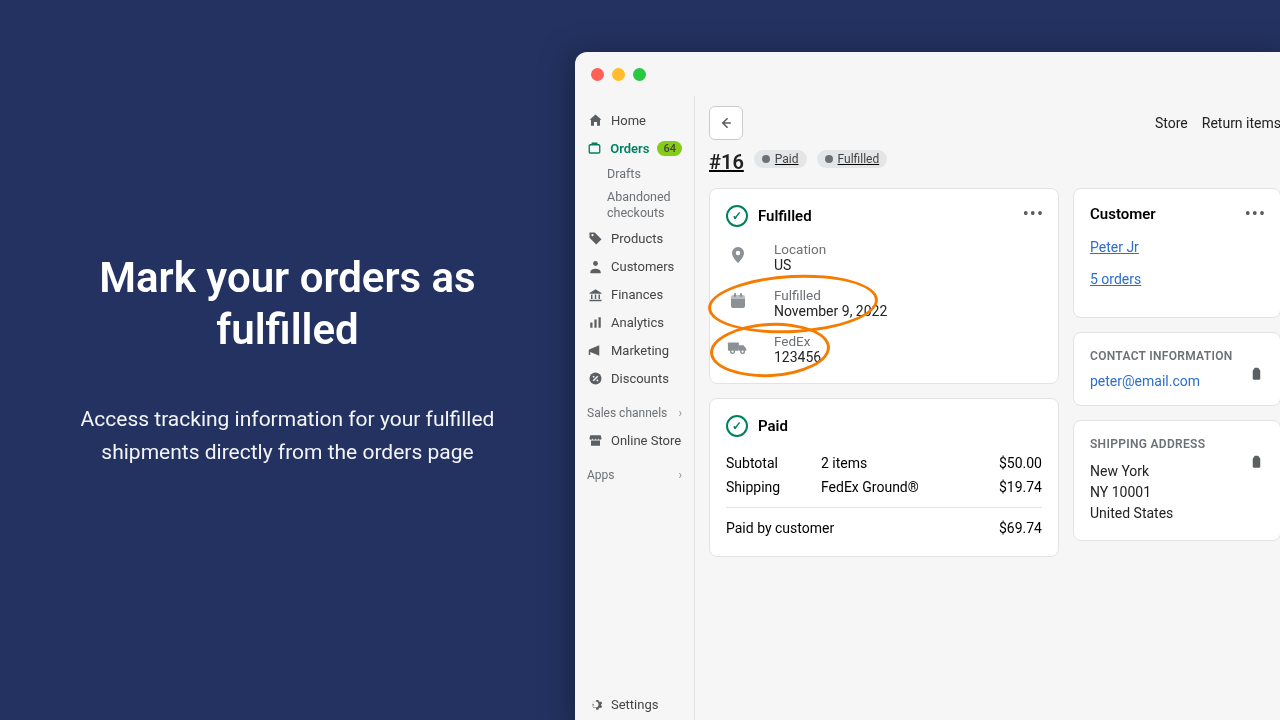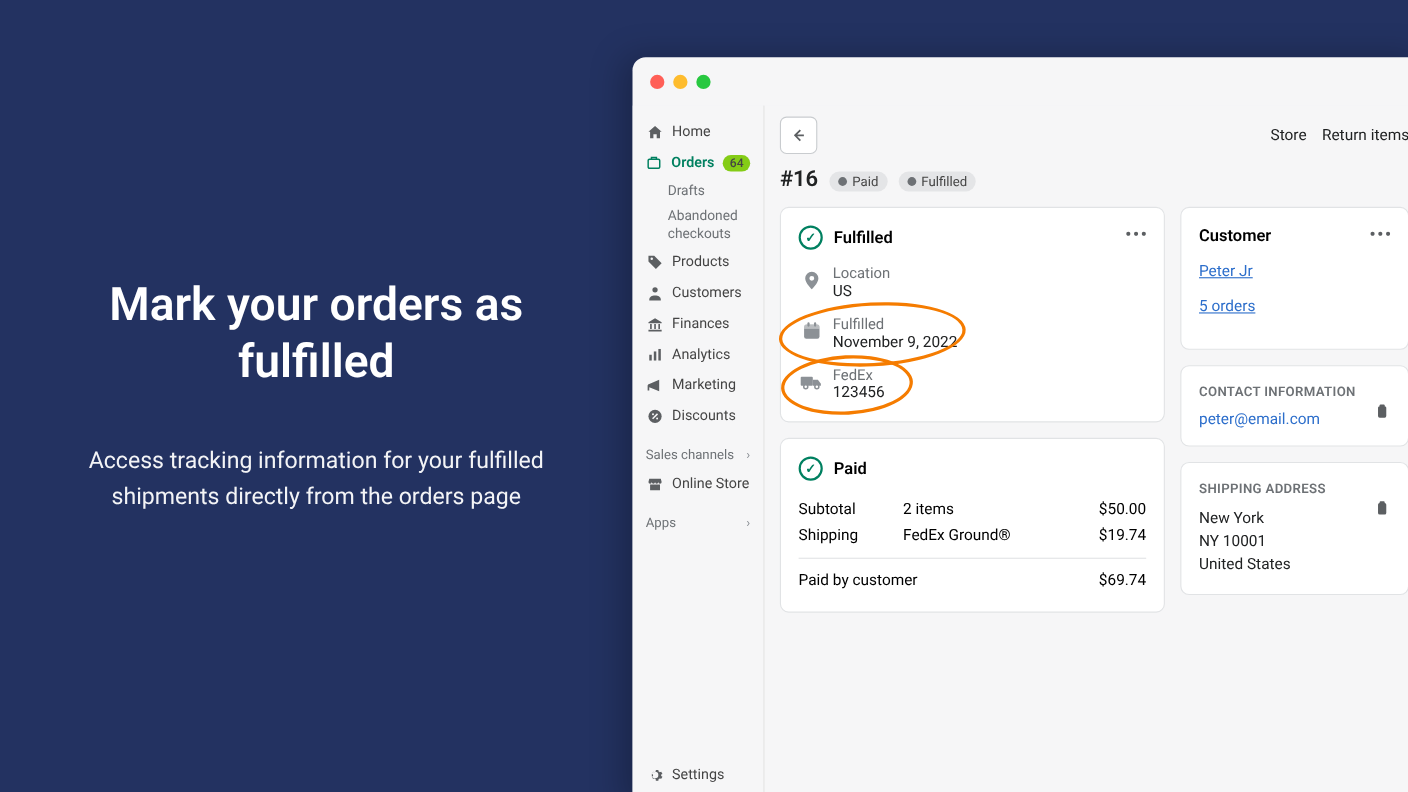--- a/index.html
+++ b/index.html
@@ -21,37 +21,37 @@
   .side-item .badge { margin-left:auto; background:#84cc16; border-radius:8px; font-size:11px; padding:1px 6px; color:#444; font-weight:500;}
   .side-sub { padding:4px 12px 4px 32px; color:#6d7175; font-size:12.5px; cursor:pointer; }
   .side-head { padding:14px 12px 6px; font-size:12px; color:#6d7175; display:flex; align-items:center; justify-content:space-between;}
   .side-head .chev { color:#8c9196; }
   .settings { position:absolute; bottom:14px; left:0; }
 
   .main { flex:1; background:#f6f6f7; padding:10px 14px 20px 14px; overflow:auto; }
   .topbar { display:flex; align-items:center; gap:10px; }
   .back-btn { width:34px; height:34px; border:1px solid #c9cccf; border-radius:6px; background:#fff; display:flex; align-items:center; justify-content:center; cursor:pointer; }
   .top-actions { margin-left:auto; display:flex; gap:14px; font-size:14px; color:#202223;}
-  .order-head { display:flex; align-items:flex-end; gap:10px; margin-top:10px; margin-bottom:14px; }
+  .order-head { display:flex; align-items:flex-start; gap:10px; margin-top:10px; margin-bottom:14px;text-decoration:underline; }
   .order-head h2 { font-size:20px; font-weight:600; color:#202223; }
   .pill { display:inline-flex; align-items:center; gap:5px; background:#e4e5e7; color:#444; font-size:12px; padding:2px 8px; border-radius:10px; }
   .pill::before { content:""; width:8px; height:8px; background:#6d7175; border-radius:50%; }
 
   .cols { display:flex; gap:14px; }
   .colL { width:350px; display:flex; flex-direction:column; gap:14px; }
   .colR { flex:1; display:flex; flex-direction:column; gap:14px; }
 
   .card { background:#fff; border:1px solid #e1e3e5; border-radius:8px; padding:16px; position:relative; }
   .card-head { display:flex; align-items:center; gap:10px; margin-bottom:14px; }
   .ring { width:22px; height:22px; border:2px solid #008060; border-radius:50%; display:flex; align-items:center; justify-content:center; }
   .ring::after{ content:"✓"; color:#008060; font-size:12px; font-weight:700; }
   .card-head h3 { font-size:15px; font-weight:600; }
   .dots { position:absolute; top:14px; right:14px; color:#5c5f62; font-size:18px; letter-spacing:1px; cursor:pointer;}
 
-  .info-row { display:flex; gap:7px; margin-bottom:14px; position:relative; }
+  .info-row { display:flex; gap:24px; margin-bottom:14px; position:relative; }
   .info-ic { width:24px; height:24px; color:#8c9196; display:flex; align-items:center; justify-content:center; flex-shrink:0; margin-top:2px;}
   .info-txt .lbl { font-size:13.5px; color:#6d7175; }
   .info-txt .val { font-size:14px; color:#202223; }
   .link { color:#2c6ecb; }
 
   .circle-anno { position:absolute; border:3px solid #f57c00; border-radius:50%; pointer-events:none; transform:rotate(-3deg); }
 
   .pay-row { display:flex; font-size:14px; padding:4px 0; }
   .pay-row .c1{width:95px;} .pay-row .c2{flex:1;} .pay-row .c3{font-variant-numeric:tabular-nums;}
   .divider{border-top:1px solid #e1e3e5; margin:8px 0;}

